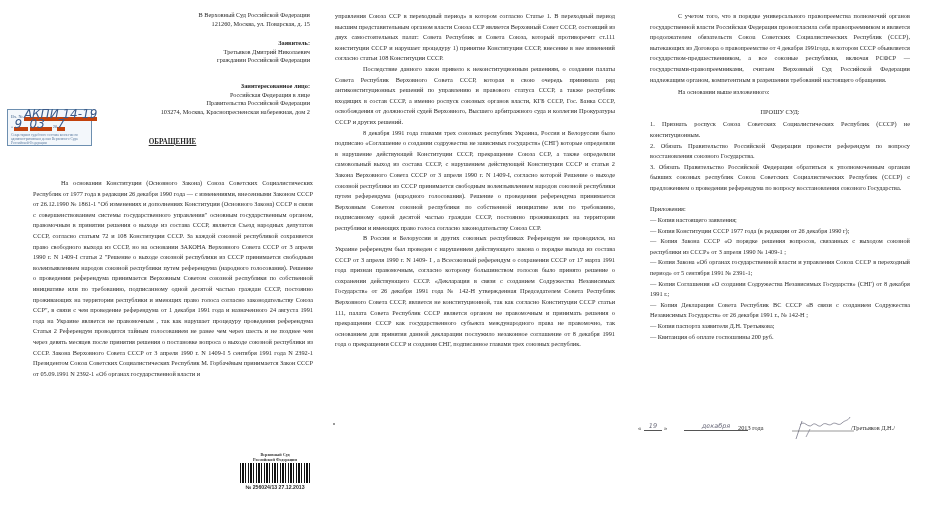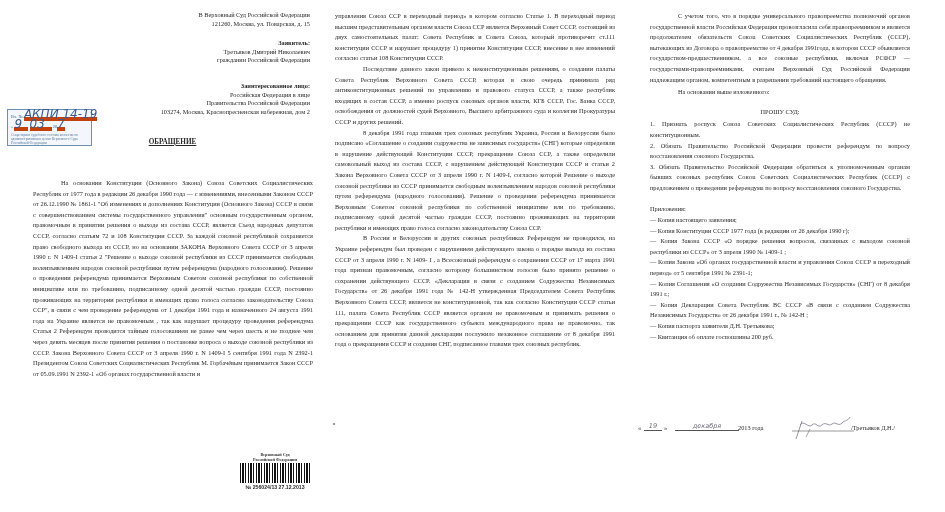--- a/index.html
+++ b/index.html
@@ -113,21 +113,21 @@
       <p class="txt">— Копия Декларации Совета Республик ВС СССР «В связи с созданием Содружества Независимых Государств» от 26 декабря 1991 г., № 142-Н ;</p>
       <p class="txt">— Копия паспорта заявителя Д.Н. Третьякова;</p>
       <p class="txt">— Квитанция об оплате госпошлины 200 руб.</p>
     </div>
   </div>
 
   <div class="sig-row">
     <span class="quote" style="left:0">«</span>
     <span class="hand-line" style="left:6px; width:18px; top:0">19</span>
     <span class="quote" style="left:26px">»</span>
-    <span class="hand-line" style="left:37px; width:64px; top:0">декабря</span>
+    <span class="hand-line" style="left:46px; width:64px; top:0">декабря</span>
     <span class="year">2013 года</span>
     <svg class="sig-scribble" viewBox="0 0 70 26">
       <path d="M8 24 L14 6 M12 10 C16 4 20 14 24 10 C28 6 30 14 34 10 C38 6 40 12 44 9 C48 6 50 12 54 8 C57 5 60 6 62 2" stroke="#7a7a8a" stroke-width="0.8" fill="none"></path>
       <path d="M4 16 L66 16" stroke="#555" stroke-width="0.6"></path>
       <path d="M18 22 L22 14" stroke="#7a7a8a" stroke-width="0.7" fill="none"></path>
     </svg>
     <span class="sig-name">/Третьяков Д.Н./</span>
   </div>
 </div>
 

